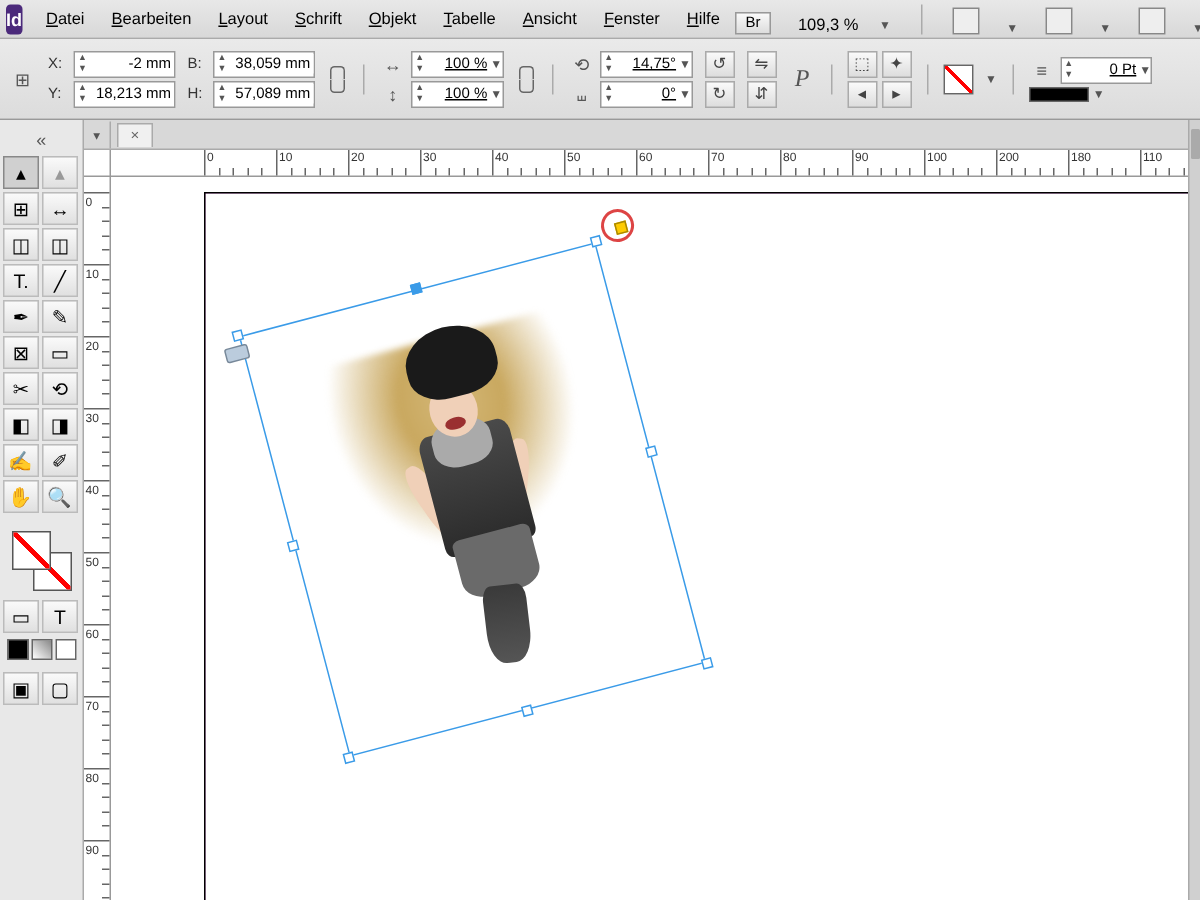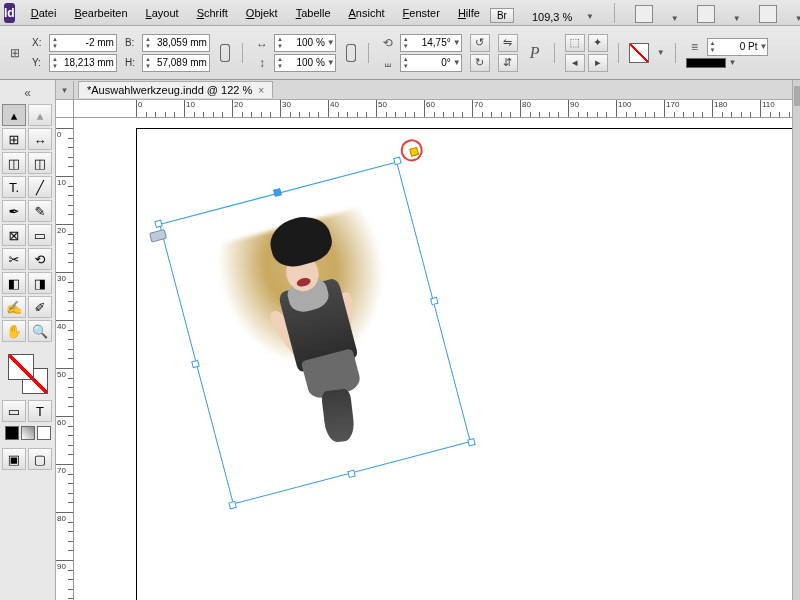--- a/index.html
+++ b/index.html
@@ -16,21 +16,21 @@
 .tri { font-size: 8px; color: #555; }
 .icon-sq { width: 18px; height: 18px; border: 1px solid #888; background: #eee; display: inline-block; }
 .divider-v { width: 1px; height: 20px; background: #aaa; margin: 0 2px; }
 
 .controlbar { display: flex; align-items: center; height: 54px; background: linear-gradient(#eaeaea,#dcdcdc); border-bottom: 1px solid #999; padding: 2px 6px; gap: 8px; }
 .ctrl-col { display: flex; flex-direction: column; gap: 2px; }
 .ctrl-row { display: flex; align-items: center; gap: 3px; }
 .ctrl-label { font-size: 10px; color: #333; min-width: 14px; }
 .spinbox { display: flex; align-items: center; border: 1px solid #999; background: #fff; height: 18px; }
 .spinbox input { border: none; width: 56px; font-size: 10px; padding: 1px 2px; text-align: right; }
-.spinbox.sm input { width: 42px; }
+.spinbox.sm input { width: 42px; text-decoration: underline; }
 .spin-btns { display: flex; flex-direction: column; }
 .spin-btns span { font-size: 6px; line-height: 7px; color: #555; padding: 0 2px; cursor: default; }
 .icon-btn { width: 20px; height: 18px; border: 1px solid #aaa; background: linear-gradient(#fafafa,#ddd); display: flex; align-items: center; justify-content: center; font-size: 11px; color: #444; }
 .link-icon { width: 14px; height: 30px; display: flex; flex-direction: column; align-items: center; justify-content: center; }
 .link-icon::before { content: ""; width: 8px; height: 8px; border: 1px solid #666; border-radius: 3px 3px 0 0; border-bottom: none; }
 .link-icon::after { content: ""; width: 8px; height: 8px; border: 1px solid #666; border-radius: 0 0 3px 3px; border-top: none; }
 .swatch-none { width: 20px; height: 20px; border: 1px solid #666; background: #fff; position: relative; }
 .swatch-none::after { content: ""; position: absolute; left: 0; top: 0; width: 100%; height: 100%; background: linear-gradient(to top right, transparent 45%, red 45%, red 55%, transparent 55%); }
 .swatch-black { width: 40px; height: 10px; background: #000; border: 1px solid #666; }
 .mini-icon { width: 18px; height: 18px; display: flex; align-items: center; justify-content: center; font-size: 12px; color: #555; }
@@ -334,21 +334,20 @@
     <div class="tool-row">
       <div class="tool">▣</div>
       <div class="tool">▢</div>
     </div>
   </div>
 
   <div class="doc-area">
     <div class="tabbar">
       <div class="dropbtn">▾</div>
       <div class="doc-tab">
-        <span>*Auswahlwerkzeug.indd @ 122 %</span>
         <span class="x">×</span>
       </div>
     </div>
     <div class="ruler-corner"></div>
     <div class="ruler-h" id="rh">
         <div class="tick" style="left: 62px;">0</div>
         <div class="tick minor" style="left: 71.6px;"></div>
         <div class="tick minor" style="left: 81.2px;"></div>
         <div class="tick minor" style="left: 90.8px;"></div>
         <div class="tick minor" style="left: 100.4px;"></div>
@@ -395,21 +394,21 @@
         <div class="tick" style="left: 494px;">90</div>
         <div class="tick minor" style="left: 503.6px;"></div>
         <div class="tick minor" style="left: 513.2px;"></div>
         <div class="tick minor" style="left: 522.8px;"></div>
         <div class="tick minor" style="left: 532.4px;"></div>
         <div class="tick" style="left: 542px;">100</div>
         <div class="tick minor" style="left: 551.6px;"></div>
         <div class="tick minor" style="left: 561.2px;"></div>
         <div class="tick minor" style="left: 570.8px;"></div>
         <div class="tick minor" style="left: 580.4px;"></div>
-        <div class="tick" style="left: 590px;">170</div>
+        <div class="tick" style="left: 590px;">200</div>
         <div class="tick minor" style="left: 599.6px;"></div>
         <div class="tick minor" style="left: 609.2px;"></div>
         <div class="tick minor" style="left: 618.8px;"></div>
         <div class="tick minor" style="left: 628.4px;"></div>
         <div class="tick" style="left: 638px;">180</div>
         <div class="tick minor" style="left: 647.6px;"></div>
         <div class="tick minor" style="left: 657.2px;"></div>
         <div class="tick minor" style="left: 666.8px;"></div>
         <div class="tick minor" style="left: 676.4px;"></div>
         <div class="tick" style="left: 686px;">110</div>

